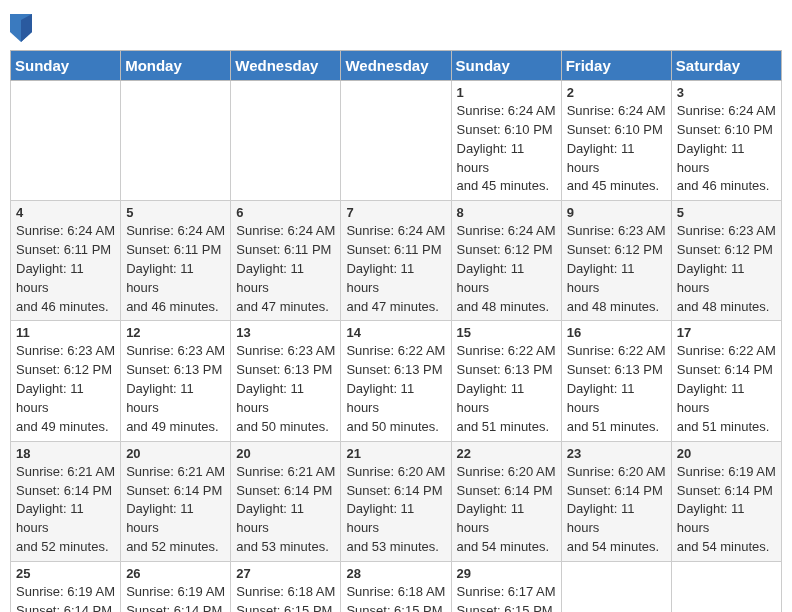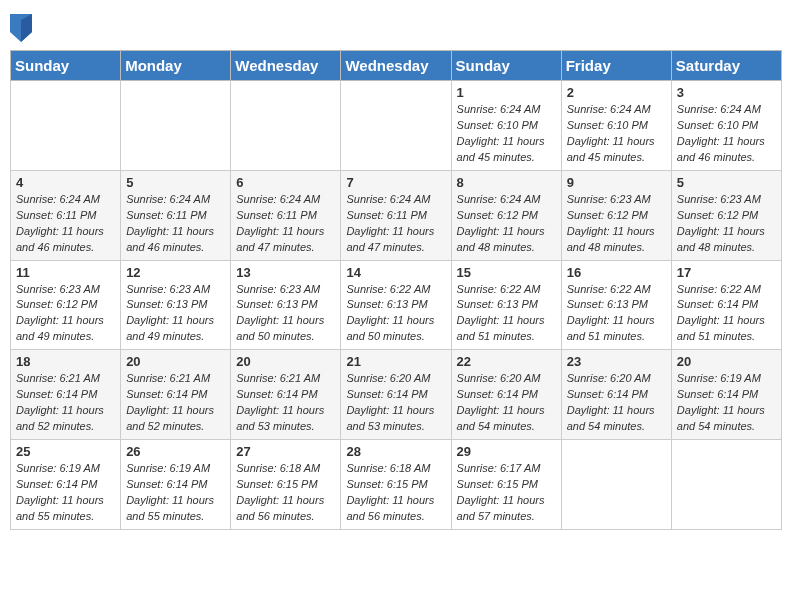--- a/index.html
+++ b/index.html
@@ -79,24 +79,23 @@
     tbody tr:nth-child(even) td {
       background: #f5f5f5;
     }
     .day-num {
       font-size: 13px;
       font-weight: bold;
       display: block;
       margin-bottom: 2px;
     }
     .day-info {
-      font-size: 11px;
+      font-size: 13px;
       color: #333;
       line-height: 1.45;
-      font-style: italic;
     }
     .empty-cell {
       background: #fff !important;
     }
   </style>
 </head>
 <body>
 
 <div class="header-area">
   <div class="logo">

